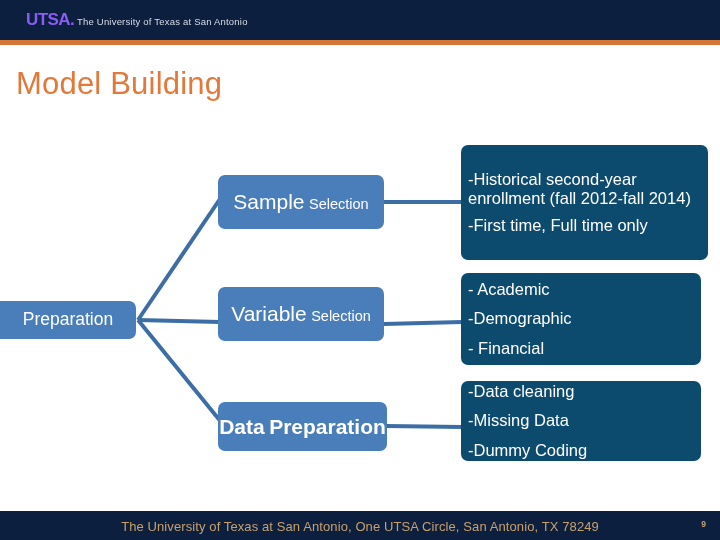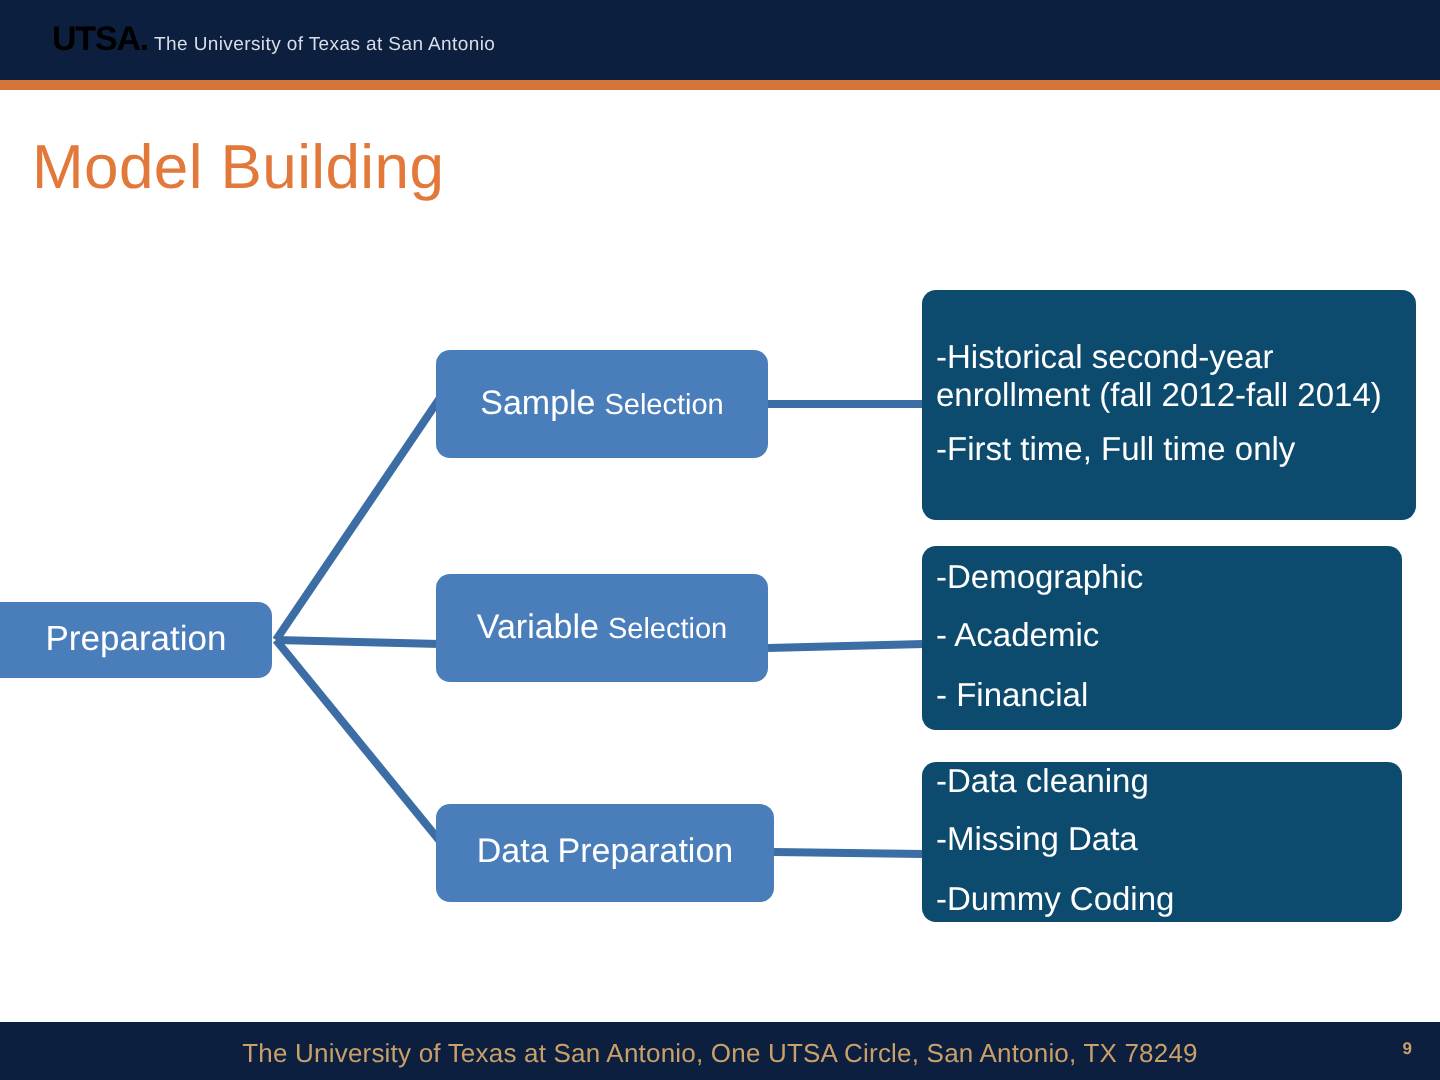--- a/index.html
+++ b/index.html
@@ -21,21 +21,21 @@
   }
   #logo-block {
     position: absolute; left: 26px; top: 11px;
     display: flex; align-items: baseline; gap: 3px;
   }
   #logo-mark {
     font-family: "Liberation Sans", sans-serif;
     font-weight: bold;
     font-size: 17px;
     letter-spacing: -0.6px;
-    color: #000000;
+    color: #8b5cf6;
     line-height: 1;
   }
   #logo-tagline {
     font-family: "Liberation Sans", sans-serif;
     font-size: 9.5px;
     color: #d9dde6;
     letter-spacing: 0.2px;
     line-height: 1;
   }
   #header-accent {
@@ -67,36 +67,36 @@
     display: flex;
     align-items: center;
     box-sizing: border-box;
   }
   .node-label {
     width: 100%;
     text-align: center;
     line-height: 1.1;
     white-space: nowrap;
   }
-  .lbl-big { font-size: 17px; }
+  .lbl-big { font-size: 21px; }
   .lbl-small { font-size: 14.5px; }
 
   
   #node-development {
     left: 0px; top: 301px;
     width: 136px; height: 38px;
     border-radius: 0 7px 7px 0;
     justify-content: center;
   }
   #node-development .node-label { font-size: 17.5px; text-align: center; }
 
   
   #node-sample      { left: 218px; top: 175px; width: 166px; height: 54px; }
   #node-variable    { left: 218px; top: 287px; width: 166px; height: 54px; }
-  #node-datapre     { left: 218px; top: 402px; width: 169px; height: 49px; }
+  #node-datapre     { left: 218px; top: 402px; width: 169px; height: 49px; font-weight: bold; }
 
   
   .panel {
     position: absolute;
     background: #0c4a6e;
     border-radius: 7px;
     color: #ffffff;
     box-sizing: border-box;
     padding: 6px 6px 6px 7px;
     display: flex;
@@ -184,22 +184,22 @@
     <span class="lbl-big">Preparation</span>
   </span>
 </div>
 
 <div class="panel" id="panel-sample">
   <div class="panel-line wrap">-Historical second-year enrollment (fall 2012-fall 2014)</div>
   <div class="panel-line">-First time, Full time only</div>
 </div>
 
 <div class="panel" id="panel-variable">
+  <div class="panel-line">- Academic</div>
   <div class="panel-line">-Demographic</div>
-  <div class="panel-line">- Academic</div>
   <div class="panel-line">- Financial</div>
 </div>
 
 <div class="panel" id="panel-data">
   <div class="panel-line">-Data cleaning</div>
   <div class="panel-line">-Missing Data</div>
   <div class="panel-line">-Dummy Coding</div>
 </div>
 
 <div id="footer-bar"></div>

